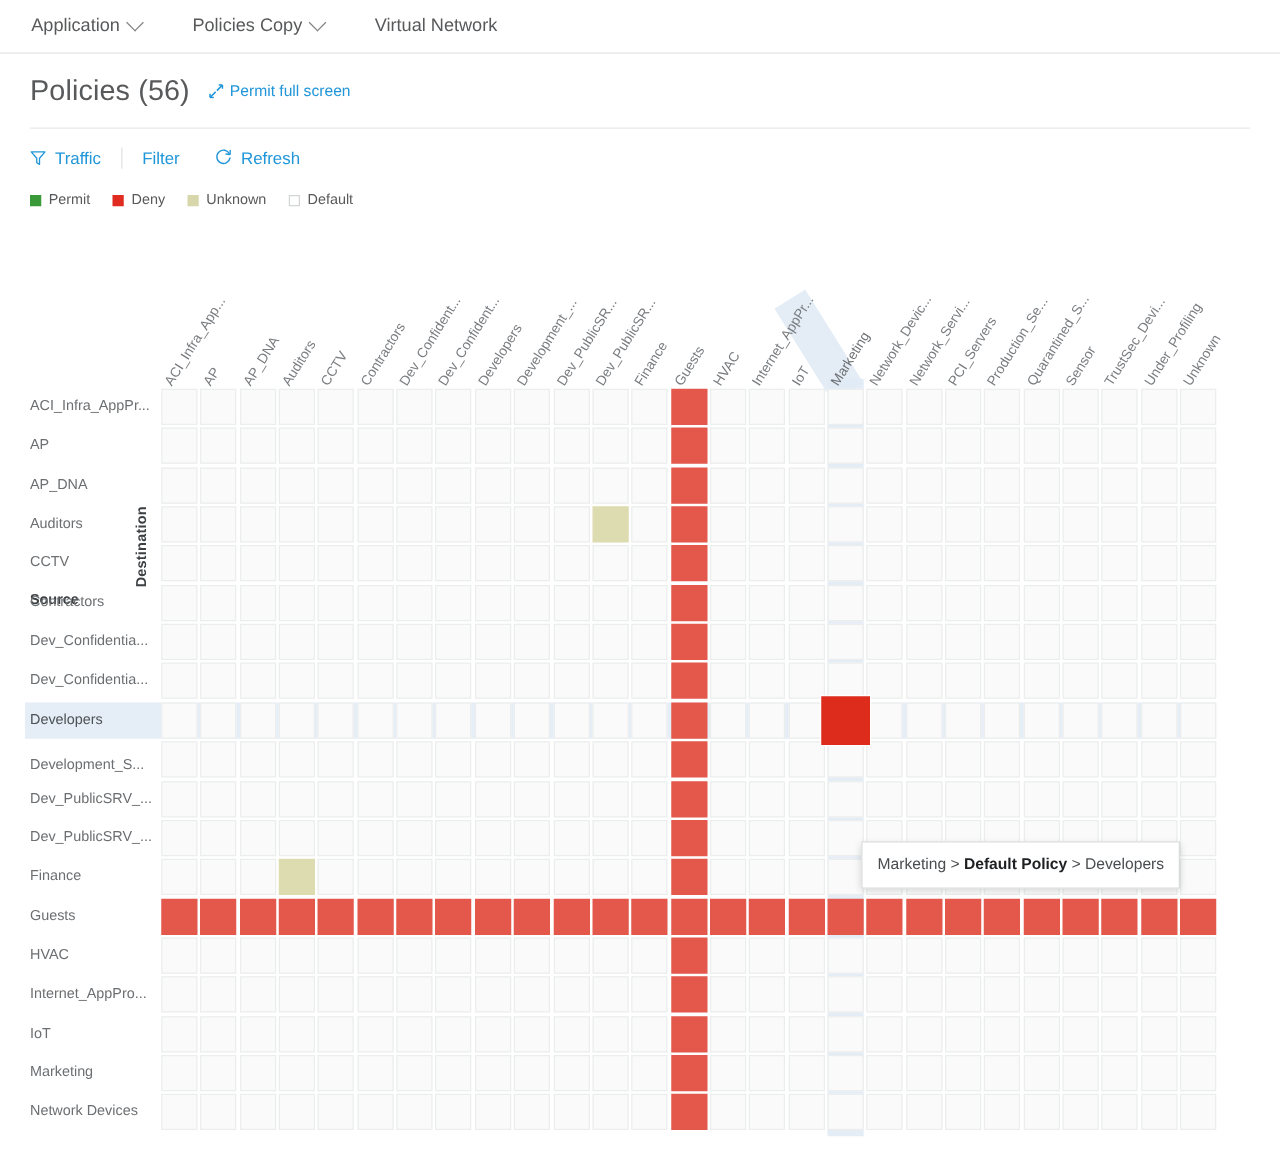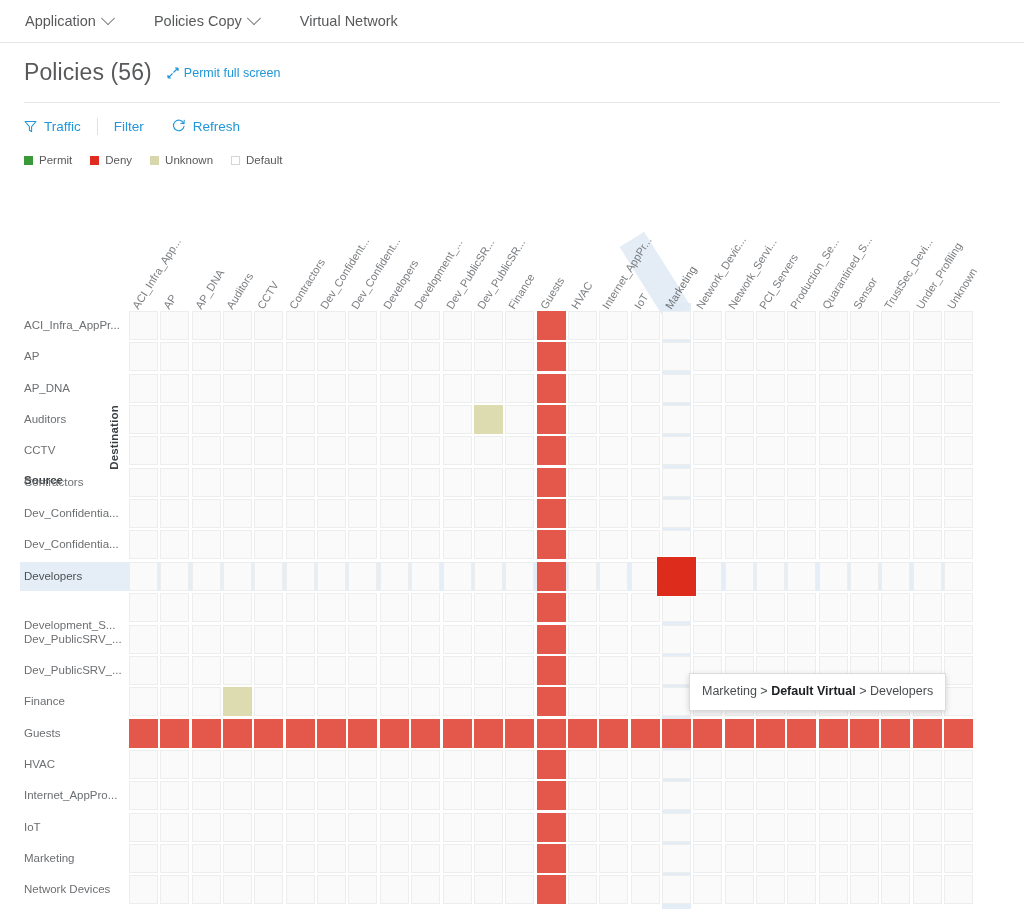--- a/index.html
+++ b/index.html
@@ -362,21 +362,21 @@
   <div class="rows" id="row-labels">
       <div class="row-label" style="top: 122px;">ACI_Infra_AppPr...</div>
       <div class="row-label" style="top: 153.35px;">AP</div>
       <div class="row-label" style="top: 184.7px;">AP_DNA</div>
       <div class="row-label" style="top: 216.05px;">Auditors</div>
       <div class="row-label" style="top: 247.4px;">CCTV</div>
       <div class="row-label" style="top: 278.75px;">Contractors</div>
       <div class="row-label" style="top: 310.1px;">Dev_Confidentia...</div>
       <div class="row-label" style="top: 341.45px;">Dev_Confidentia...</div>
       <div class="row-label sel" style="top: 372.8px;">Developers</div>
-      <div class="row-label" style="top: 422px;">Development_S...</div>
+      <div class="row-label" style="top: 409px;">Development_S...</div>
       <div class="row-label" style="top: 435.5px;">Dev_PublicSRV_...</div>
       <div class="row-label" style="top: 466.85px;">Dev_PublicSRV_...</div>
       <div class="row-label" style="top: 498.2px;">Finance</div>
       <div class="row-label" style="top: 529.55px;">Guests</div>
       <div class="row-label" style="top: 560.9px;">HVAC</div>
       <div class="row-label" style="top: 592.25px;">Internet_AppPro...</div>
       <div class="row-label" style="top: 623.6px;">IoT</div>
       <div class="row-label" style="top: 654.95px;">Marketing</div>
       <div class="row-label" style="top: 686.3px;">Network  Devices</div>
     </div>
@@ -891,16 +891,16 @@
       <div class="cell default" style="left: 787.35px; top: 686.3px;"></div>
       <div class="cell default" style="left: 818.7px; top: 686.3px;"></div>
       <div class="cell default" style="left: 850.05px; top: 686.3px;"></div>
       <div class="cell default" style="left: 881.4px; top: 686.3px;"></div>
       <div class="cell default" style="left: 912.75px; top: 686.3px;"></div>
       <div class="cell default" style="left: 944.1px; top: 686.3px;"></div>
     </div>
 
   <div class="tooltip">
     <span class="tt-line">
-      <span>Marketing</span><span> &gt; </span><b>Default Virtual</b><span> &gt; </span><span>Developers</span>
+      <span>Marketing</span><span> &gt; </span><b>Default Policy</b><span> &gt; </span><span>Developers</span>
     </span>
   </div>
 </div>
 
 </body></html>

